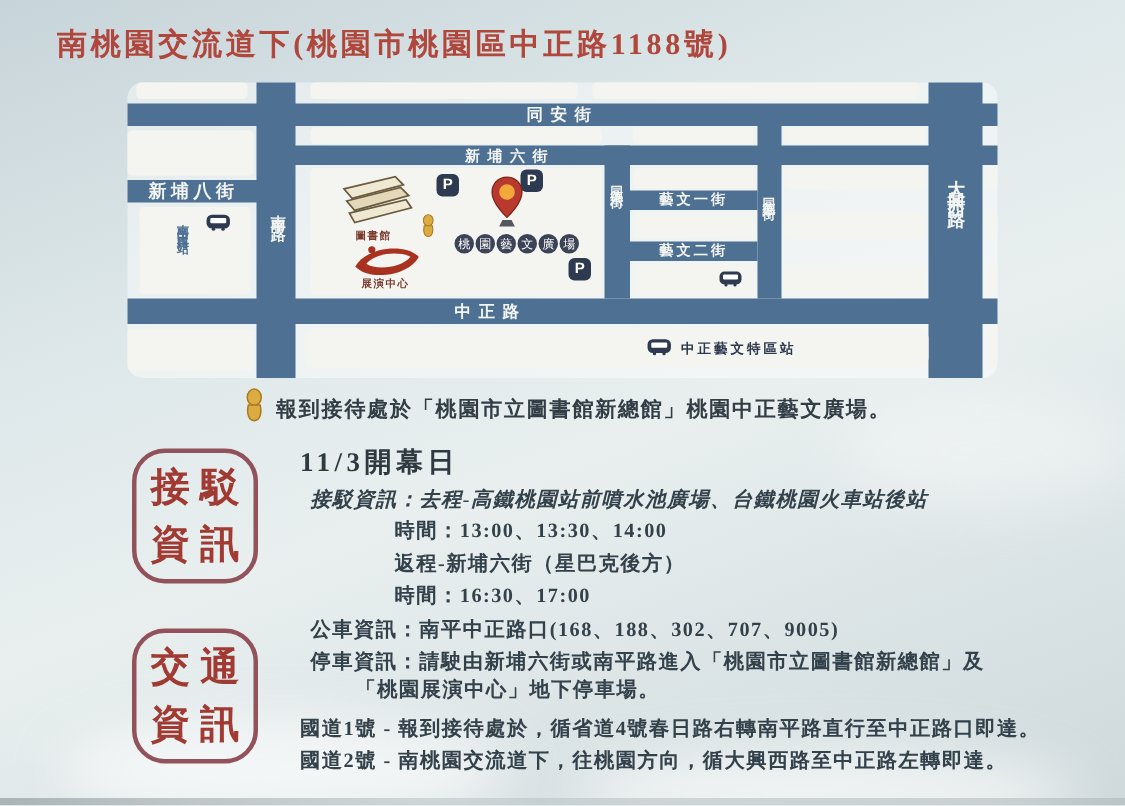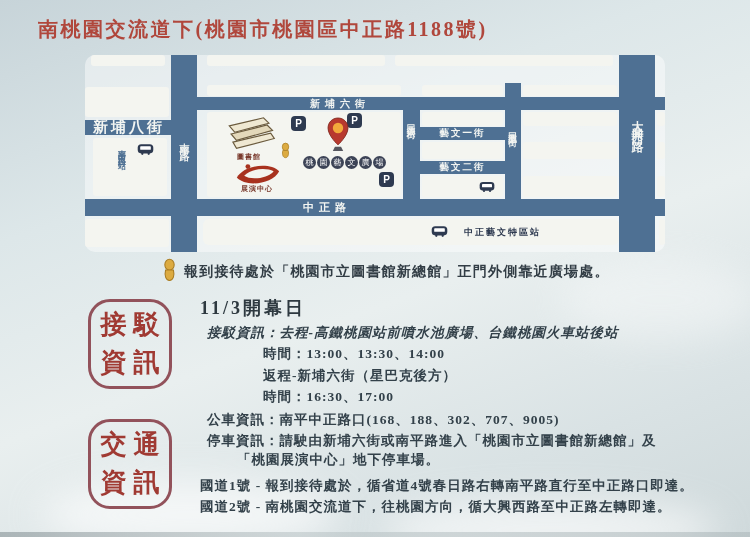--- a/index.html
+++ b/index.html
@@ -27,21 +27,21 @@
   .block{position:absolute;background:#f4f5f0;border-radius:3px;}
 
   .p-icon{position:absolute;width:15px;height:15px;background:#2e3a50;border-radius:4px;
           color:#fff;font-family:"Liberation Sans","DejaVu Sans",sans-serif;font-weight:bold;
           font-size:10px;display:flex;align-items:center;justify-content:center;}
   .bus-icon{display:inline-block;vertical-align:middle;}
 
   .poi-label{position:absolute;color:#7a3b2e;font-size:7px;font-weight:bold;letter-spacing:1px;white-space:nowrap;}
   .stop-label-v{position:absolute;writing-mode:vertical-rl;color:#4e7093;font-size:8px;
                 font-weight:bold;letter-spacing:2px;}
-  .bottom-stop{position:absolute;display:flex;align-items:center;gap:16px;color:#2e3a50;
+  .bottom-stop{position:absolute;display:flex;align-items:center;gap:6px;color:#2e3a50;
                font-size:9px;font-weight:bold;letter-spacing:2px;}
   .plaza-badge{position:absolute;display:flex;gap:1px;}
   .plaza-badge .ch{width:13px;height:13px;border-radius:50%;background:#3c4356;color:#fff;
                    font-size:8px;display:flex;align-items:center;justify-content:center;}
 
   
   .notice{position:absolute;left:163px;top:258px;display:flex;align-items:center;gap:8px;
           font-size:14px;font-weight:bold;color:#323d45;letter-spacing:1.2px;white-space:nowrap;}
 
   
@@ -61,27 +61,30 @@
 
 <div class="cloud" style="left:40px;top:480px;width:300px;height:70px;"></div>
 <div class="cloud" style="left:380px;top:500px;width:340px;height:60px;"></div>
 <div class="cloud" style="left:560px;top:260px;width:200px;height:80px;opacity:.35;"></div>
 <div class="bottom-line"></div>
 
 <div class="page-title">南桃園交流道下(桃園市桃園區中正路1188號)</div>
 
 <div class="map">
 
+  <div class="street h" style="left:0;top:14px;width:580px;height:15px;justify-content:center;">
+    <span>同安街</span>
+  </div>
   <div class="street h" style="left:90px;top:42px;width:490px;height:13px;padding-left:135px;box-sizing:border-box;font-size:10px;">
     <span>新埔六街</span>
   </div>
   <div class="street h" style="left:0;top:144px;width:580px;height:17px;padding-left:218px;box-sizing:border-box;">
     <span>中正路</span>
   </div>
-  <div class="street h" style="left:0;top:65px;width:88px;height:15px;justify-content:center;font-size:15px;letter-spacing:3px;">
+  <div class="street h" style="left:0;top:65px;width:88px;height:15px;justify-content:center;font-size:12px;letter-spacing:3px;">
     <span>新埔八街</span>
   </div>
   <div class="street v" style="left:86px;top:0;width:26px;height:197px;padding-top:80px;box-sizing:border-box;">
     <span>南平路</span>
   </div>
   <div class="street v" style="left:318px;top:42px;width:17px;height:102px;padding-top:20px;box-sizing:border-box;font-size:8.5px;letter-spacing:2px;">
     <span>同德六街</span>
   </div>
   <div class="street h" style="left:335px;top:72px;width:85px;height:13px;justify-content:center;font-size:9.5px;letter-spacing:2px;text-align:center;">
     <span>藝文一街</span>
@@ -199,21 +202,21 @@
   </div>
 </div>
 
 <div class="notice">
   <span class="mascot">
     <svg width="13" height="24" viewBox="0 0 10 18">
         <ellipse cx="5" cy="5" rx="3.6" ry="4.2" fill="#dcab41" stroke="#a97c22" stroke-width=".8"></ellipse>
         <path d="M2 9 C1 13 2 17 5 17 C8 17 9 13 8 9 Z" fill="#dcab41" stroke="#a97c22" stroke-width=".8"></path>
       </svg>
   </span>
-  <span>報到接待處於「桃園市立圖書館新總館」正門外側靠近廣場處。</span>
+  <span>報到接待處於「桃園市立圖書館新總館」桃園中正藝文廣場。</span>
 </div>
 
 <div class="stamp" style="left:88px;top:299px;">
     <span class="ch">接</span>
     <span class="ch">駁</span>
     <span class="ch">資</span>
     <span class="ch">訊</span>
   </div>
 <div class="stamp" style="left:88px;top:419px;">
     <span class="ch">交</span>

